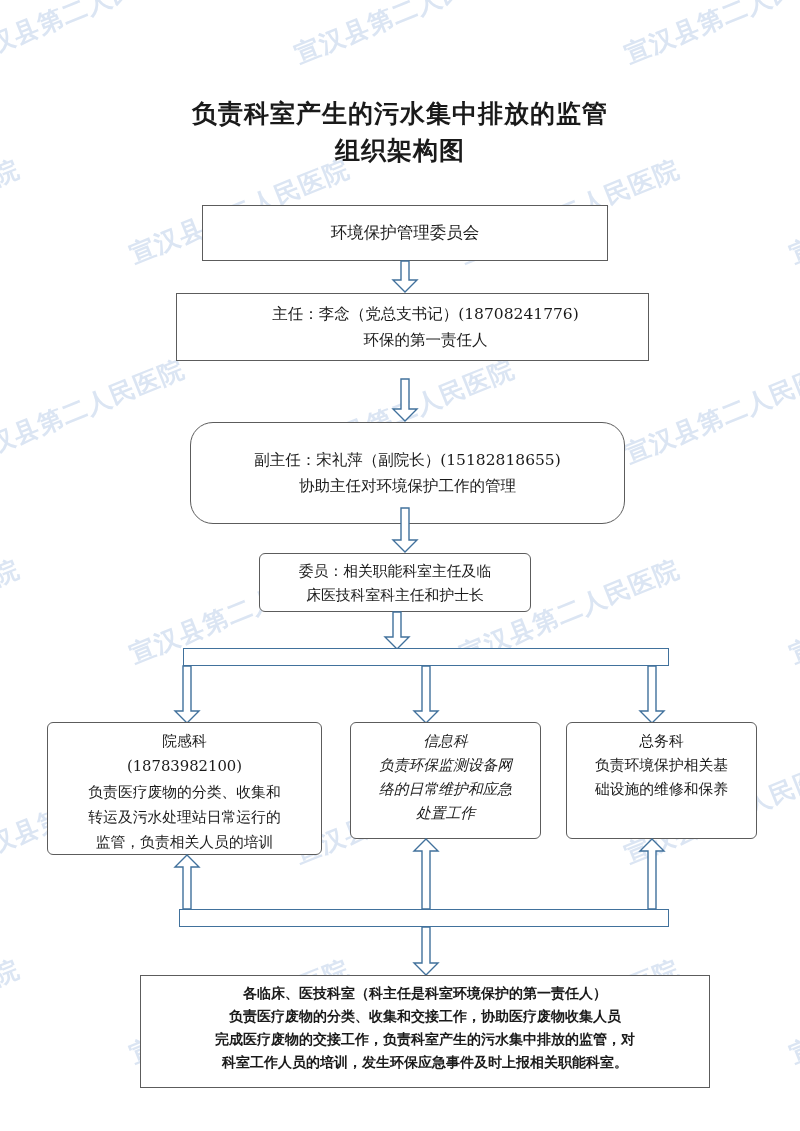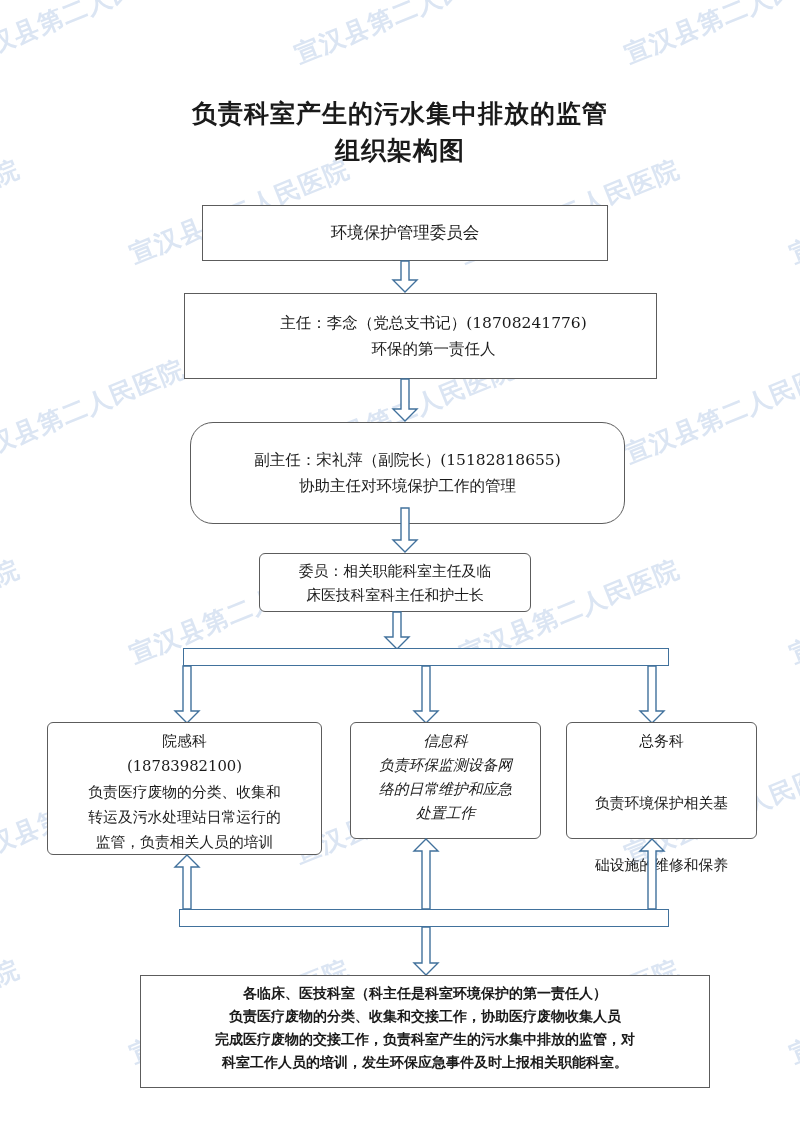--- a/index.html
+++ b/index.html
@@ -87,21 +87,21 @@
     <div class="box f17" style="left:202px;top:205px;width:406px;height:56px;">
       <span class="ln">环境保护管理委员会</span>
     </div>
 
     <div class="conn" style="left:390px;top:261px;width:30px;height:32px;">
       <svg width="30" height="32" viewBox="0 0 30 32">
         <polygon class="ar-fill ar-stroke" points="11,0 19,0 19,19 27,19 15,31 3,19 11,19"></polygon>
       </svg>
     </div>
 
-    <div class="box f16" style="left:184px;top:293px;width:473px;height:86px;padding-left:26px;">
+    <div class="box f16" style="left:176px;top:293px;width:473px;height:68px;padding-left:26px;">
       <span class="ln">主任：李念（党总支书记）(18708241776)</span>
       <span class="ln">环保的第一责任人</span>
     </div>
 
     <div class="conn" style="left:390px;top:379px;width:30px;height:43px;">
       <svg width="30" height="43" viewBox="0 0 30 43">
         <polygon class="ar-fill ar-stroke" points="11,0 19,0 19,30 27,30 15,42 3,30 11,30"></polygon>
       </svg>
     </div>
 
@@ -153,21 +153,21 @@
       <span class="ln">监管，负责相关人员的培训</span>
     </div>
 
     <div class="box f15" style="left:350px;top:722px;width:191px;height:117px;justify-content:flex-start;padding-top:6px;font-style:italic;">
       <span class="ln">信息科</span>
       <span class="ln">负责环保监测设备网</span>
       <span class="ln">络的日常维护和应急</span>
       <span class="ln">处置工作</span>
     </div>
 
-    <div class="box f15" style="left:566px;top:722px;width:191px;height:117px;justify-content:flex-start;padding-top:6px;gap:38px;">
+    <div class="box f15" style="left:566px;top:722px;width:191px;height:117px;justify-content:flex-start;padding-top:6px;">
       <span class="ln">总务科</span>
       <span class="ln">负责环境保护相关基</span>
       <span class="ln">础设施的维修和保养</span>
     </div>
 
     <div class="conn" style="left:172px;top:855px;width:30px;height:55px;">
       <svg width="30" height="55" viewBox="0 0 30 55">
         <polygon class="ar-fill ar-stroke" points="15,0 27,12 19,12 19,54 11,54 11,12 3,12"></polygon>
       </svg>
     </div>

